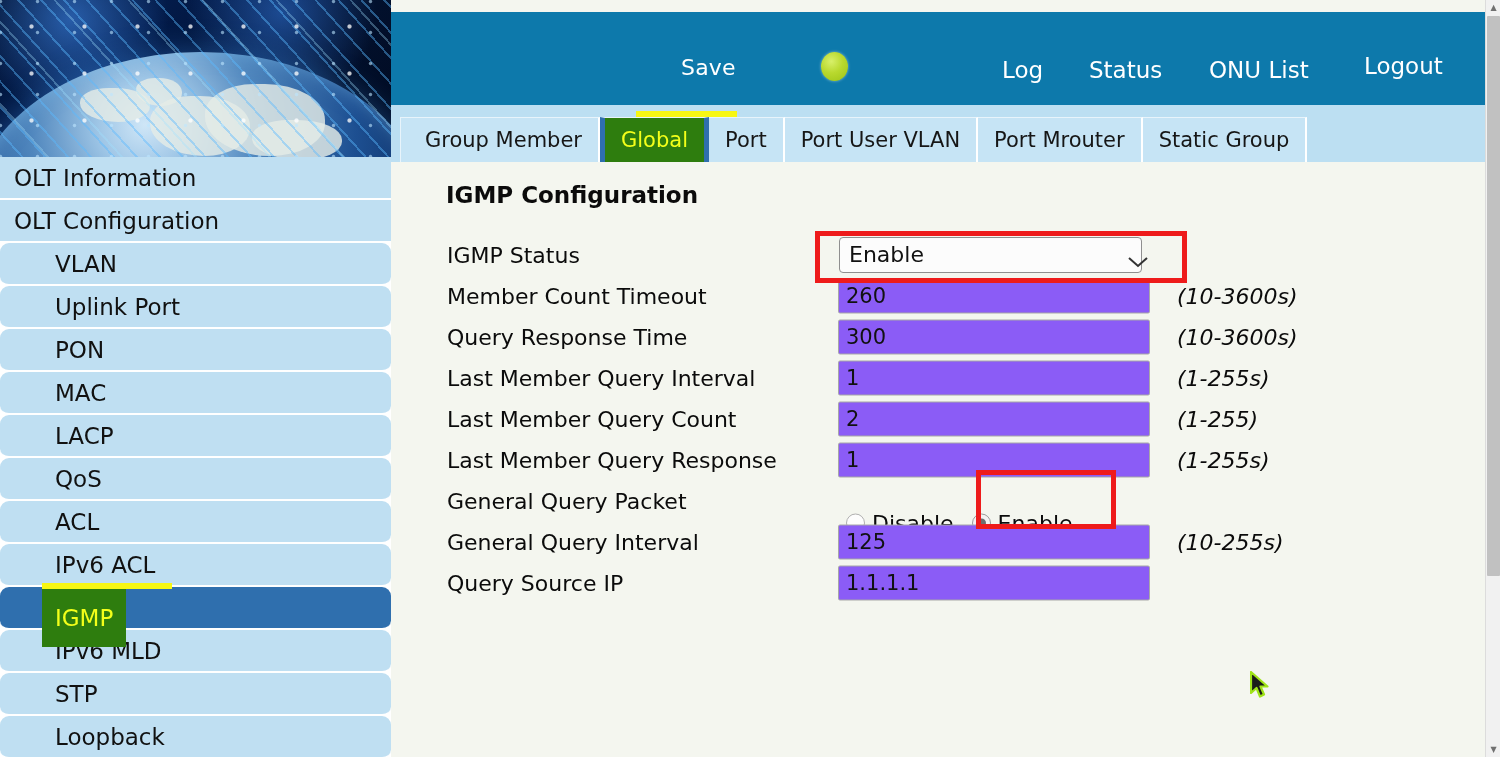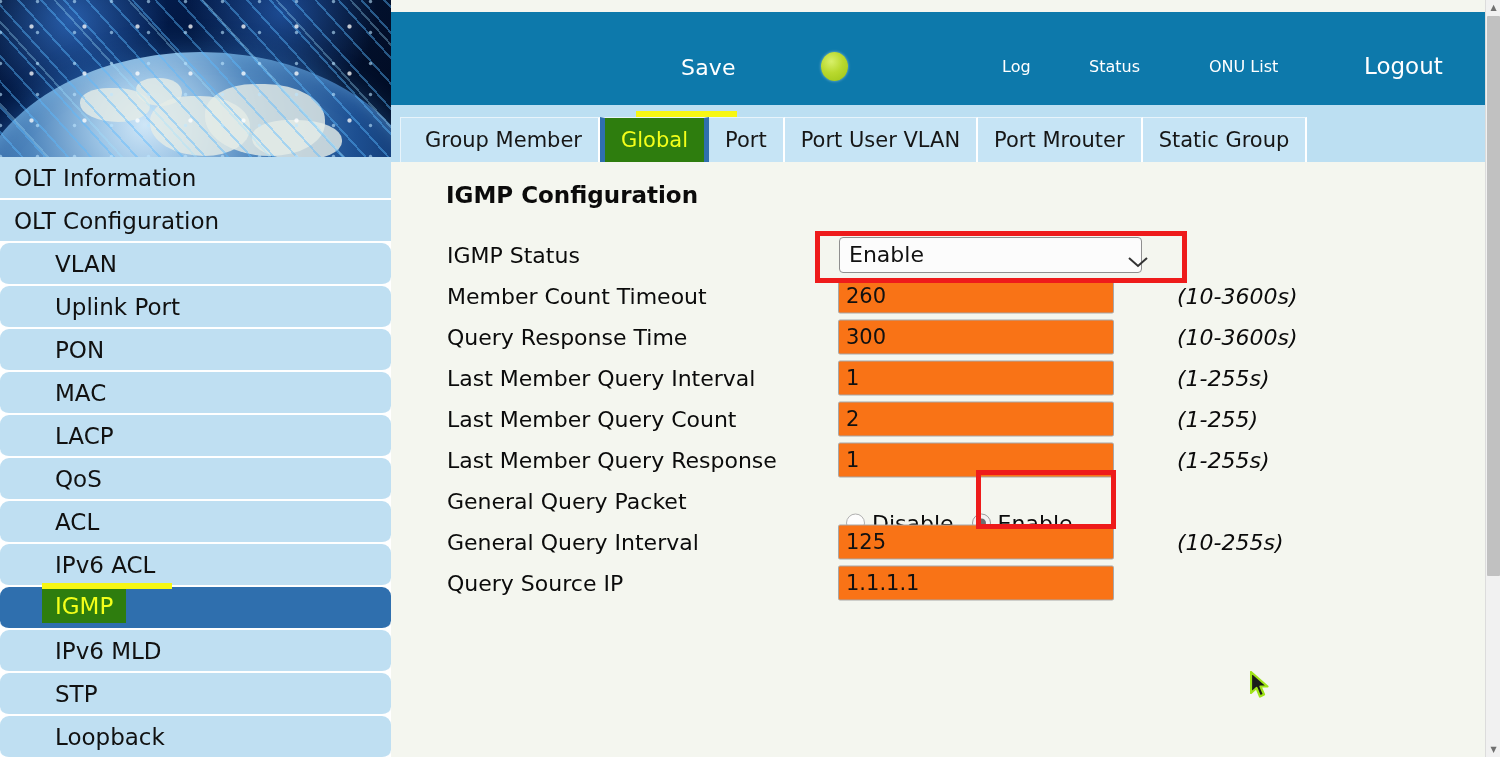--- a/index.html
+++ b/index.html
@@ -103,21 +103,21 @@
     position: absolute;
     left: 430px; top: 40px;
     width: 27px; height: 29px;
     border-radius: 50%;
     background: radial-gradient(circle at 38% 32%, #d8f06a 0%, #b9d92e 45%, #9cc316 100%);
     box-shadow: 0 0 3px rgba(255,255,255,.5);
   }
   #topbar .navlink {
     position: absolute;
     color: #ffffff;
-    font-size: 16px;
+    font-size: 23px;
     cursor: pointer;
     white-space: nowrap;
   }
   #topbar .nl-log    { left: 611px; top: 45px; }
   #topbar .nl-status { left: 698px; top: 45px; }
   #topbar .nl-onu    { left: 818px; top: 45px; }
   #topbar .nl-logout { left: 973px; top: 41px; font-size: 23px; }
 
   
   #tabband {
@@ -185,21 +185,21 @@
     cursor: pointer;
   }
   .side-item.lvl0 { padding-left: 14px; }
   .side-item.lvl1 { padding-left: 55px; border-radius: 9px; }
   .side-item.selected {
     background: #2f6fae;
   }
   .side-item .sel-box {
     position: absolute;
     left: 42px; top: 2px;
-    height: 34px;
+    height: 58px;
     background: #2e7d0e;
     display: flex;
     align-items: center;
     padding: 16px 13px;
     color: #f3ff1a;
     font-size: 23px;
     z-index: 2;
   }
   .side-item .sel-bar {
     position: absolute;
@@ -248,24 +248,24 @@
     transform: translateY(-50%);
     font-size: 22px;
     color: #0b0b0b;
     white-space: nowrap;
     font-style: italic;
   }
   .finput {
     position: absolute;
     left: 447px; top: 50%;
     transform: translateY(-50%);
-    width: 276px; height: 35px;
+    width: 312px; height: 35px;
     border: 1px solid #a7a7a7;
     border-radius: 2px;
-    background: #f97316;
+    background: #8b5cf6;
     font-size: 21px;
     font-family: "DejaVu Sans", sans-serif;
     color: #111;
     padding: 0 7px;
     outline: none;
   }
   .fselect {
     position: absolute;
     left: 448px; top: 50%;
     transform: translateY(-50%);

